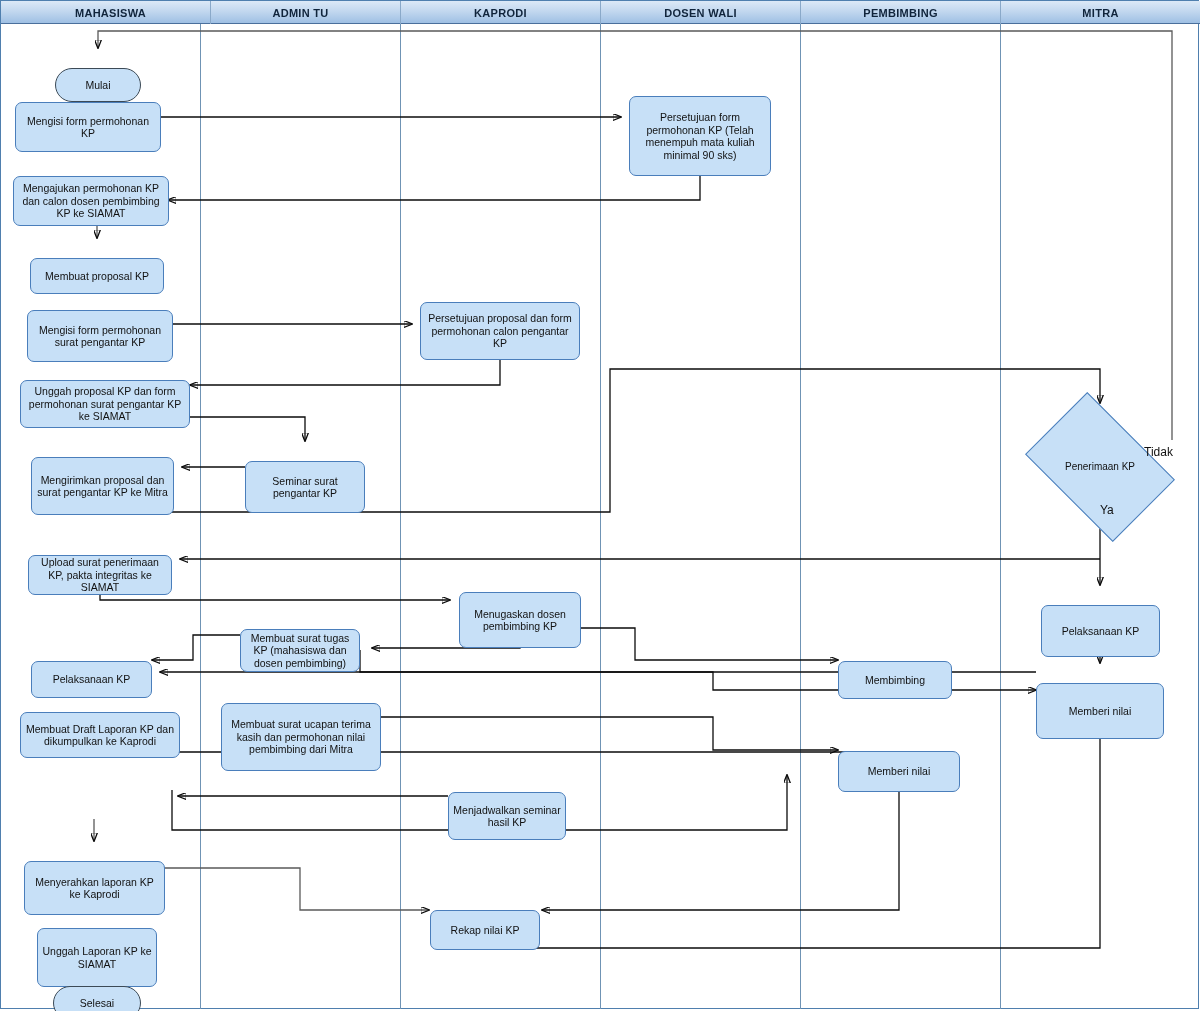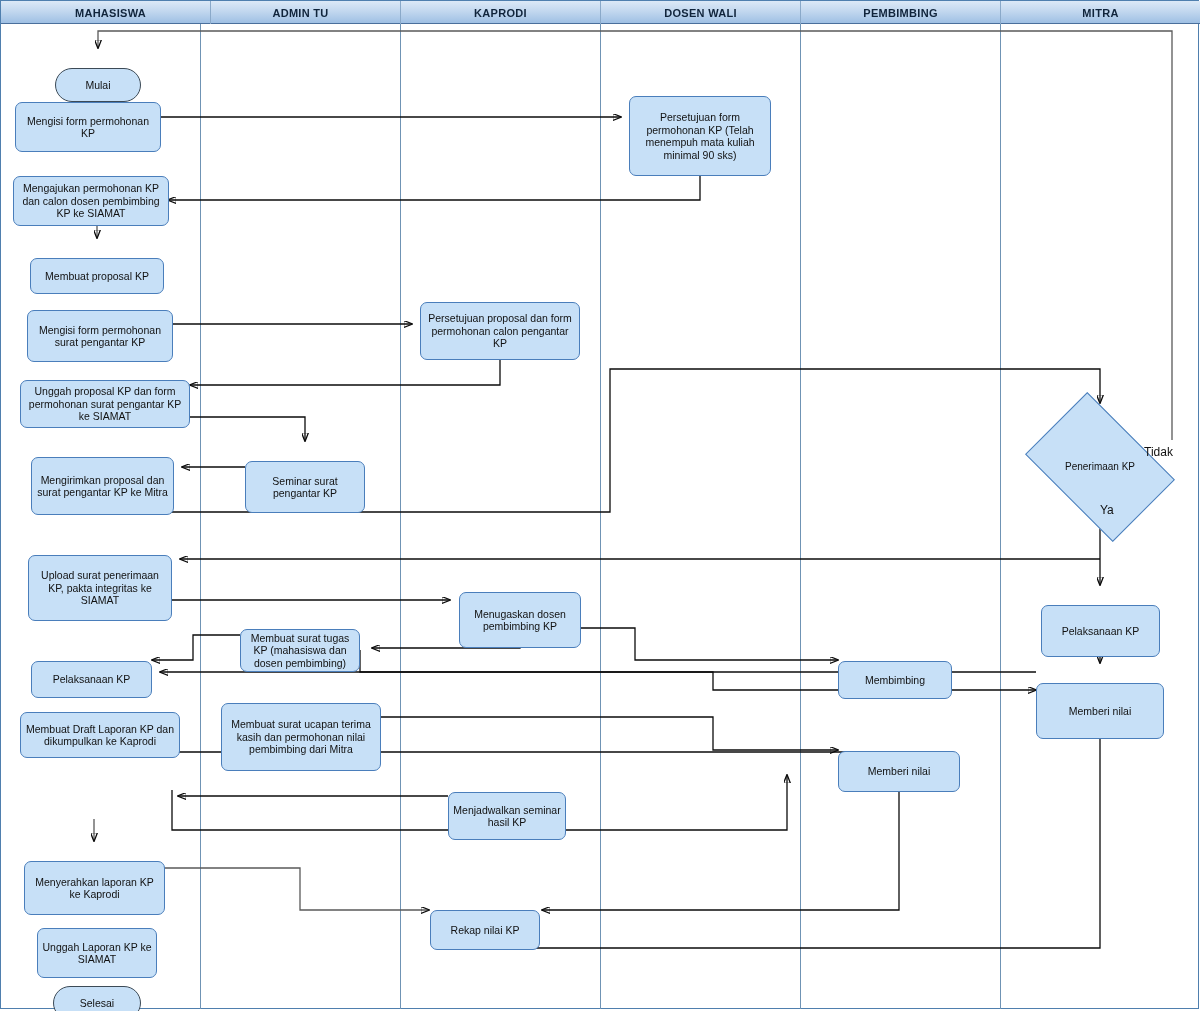--- a/index.html
+++ b/index.html
@@ -231,21 +231,21 @@
     <span class="dlabel">Penerimaan KP</span>
   </div>
 
   <div class="edge-label" style="left:1144px;top:445px;">
     <span>Tidak</span>
   </div>
   <div class="edge-label" style="left:1100px;top:503px;">
     <span>Ya</span>
   </div>
 
-  <div class="node" style="left:28px;top:535px;width:144px;height:66px;">
+  <div class="node" style="left:28px;top:535px;width:144px;height:40px;">
     <span>Upload surat penerimaan KP, pakta integritas ke SIAMAT</span>
   </div>
 
   <div class="node" style="left:1041px;top:585px;width:119px;height:52px;">
     <span>Pelaksanaan KP</span>
   </div>
 
   <div class="node" style="left:459px;top:572px;width:122px;height:56px;">
     <span>Menugaskan dosen pembimbing KP</span>
   </div>
@@ -284,21 +284,21 @@
   </div>
 
   <div class="node" style="left:24px;top:841px;width:141px;height:54px;">
     <span>Menyerahkan laporan KP ke Kaprodi</span>
   </div>
 
   <div class="node" style="left:430px;top:890px;width:110px;height:40px;">
     <span>Rekap nilai KP</span>
   </div>
 
-  <div class="node" style="left:37px;top:908px;width:120px;height:50px;align-items:center;">
+  <div class="node" style="left:37px;top:908px;width:120px;height:59px;align-items:center;">
     <span>Unggah Laporan KP ke SIAMAT</span>
   </div>
 
   <div class="node terminator" style="left:53px;top:966px;width:88px;height:34px;text-align:center;">
     <span>Selesai</span>
   </div>
 
 </div>
 
 </body></html>

